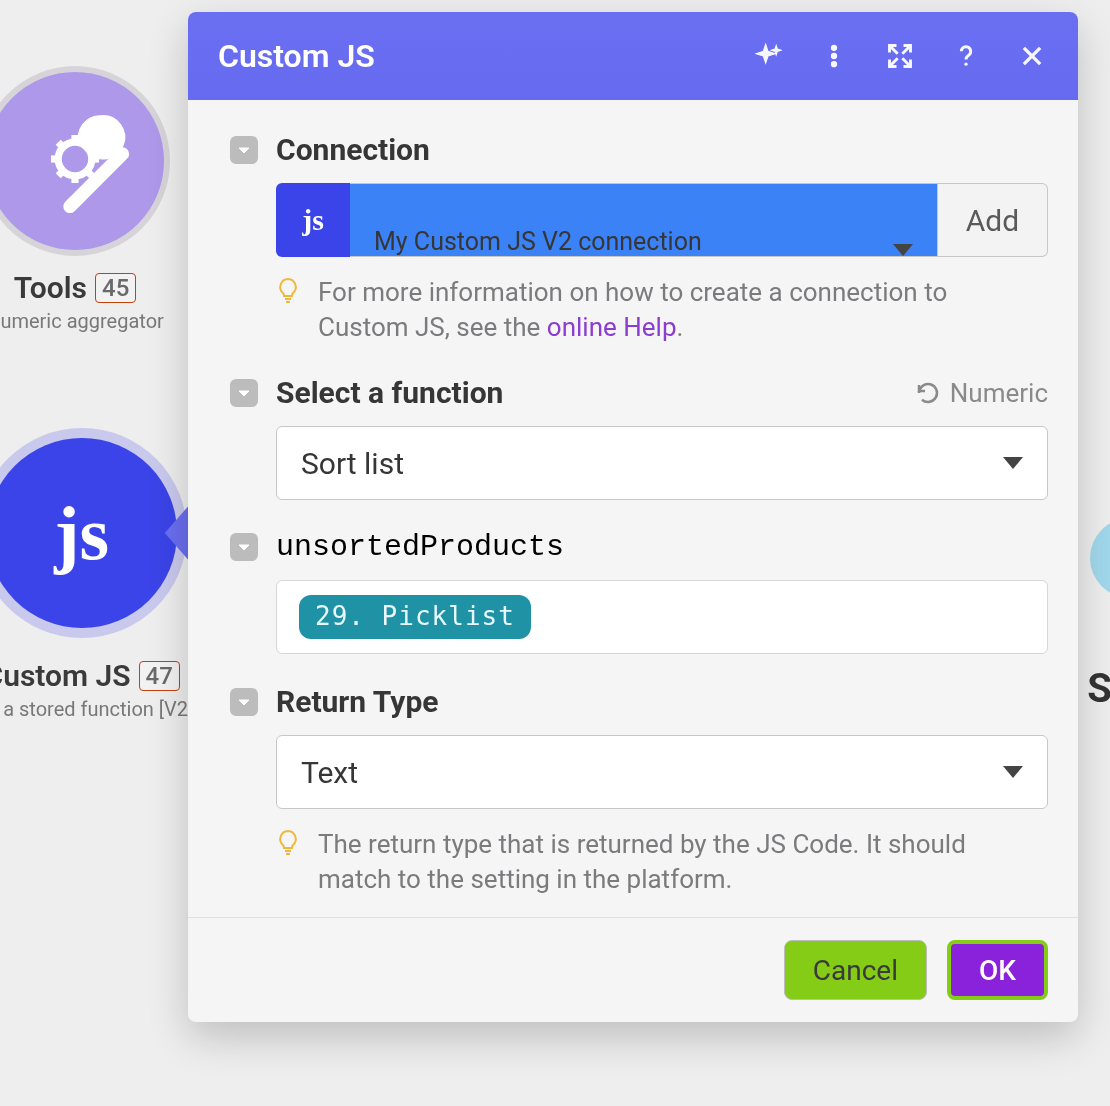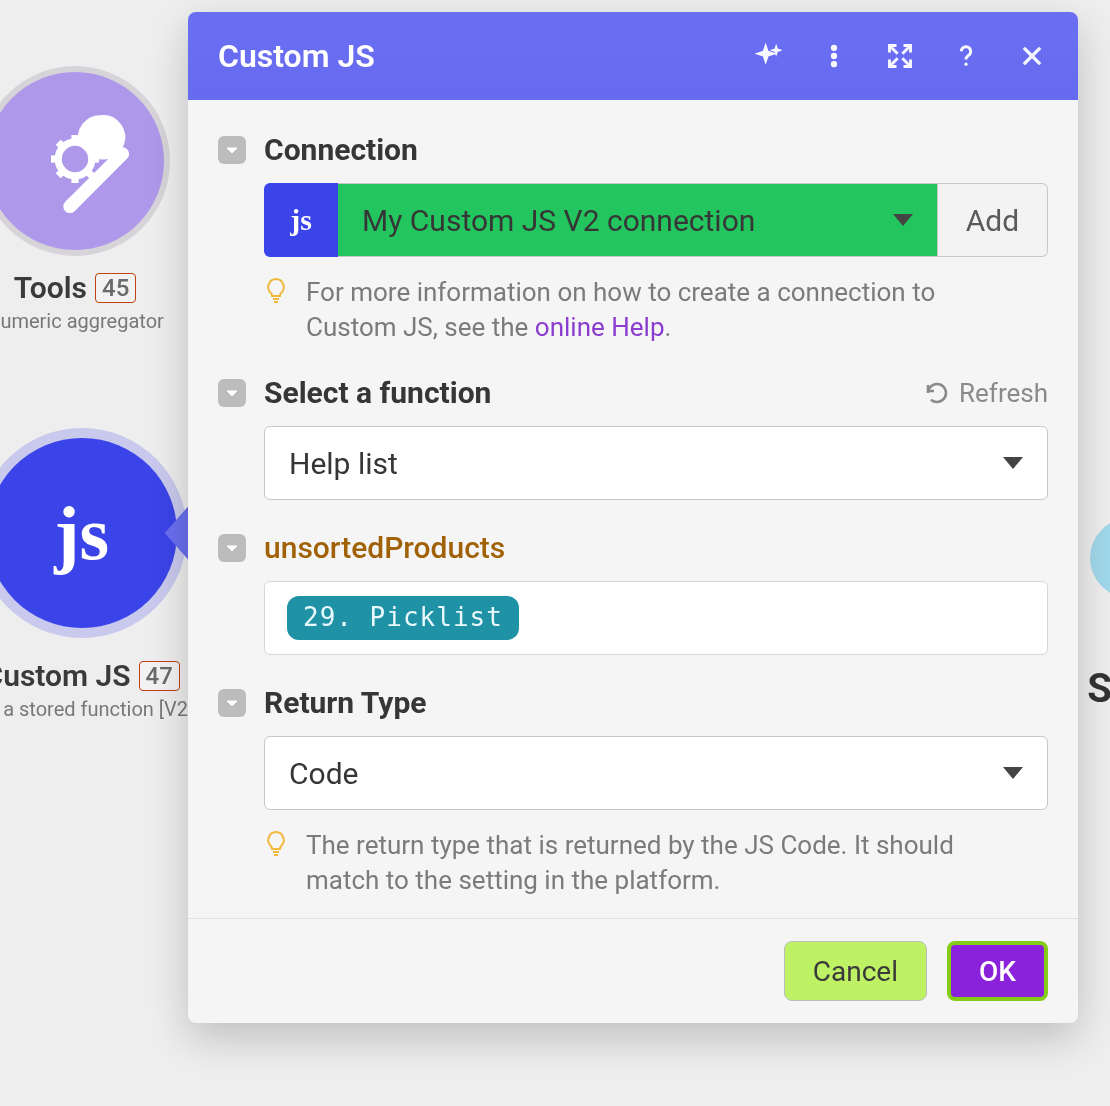--- a/index.html
+++ b/index.html
@@ -51,43 +51,43 @@
   }
   .dialog-header {
     height:88px; background:linear-gradient(#6a6ff2,#666af0);
     display:flex; align-items:center; padding:0 30px; color:#fff;
   }
   .dialog-title { font-size:32px; font-weight:600; flex:1; }
   .hdr-icons { display:flex; gap:34px; align-items:center; }
   .hdr-icon { width:32px; height:32px; display:flex; align-items:center; justify-content:center; cursor:pointer; opacity:.95; }
   .hdr-icon svg { width:28px; height:28px; stroke:#fff; fill:none; }
 
-  .dialog-body { padding:32px 30px 20px 30px; display:flex; flex-direction:column; gap:30px; }
+  .dialog-body { padding:32px 30px 20px 42px; display:flex; flex-direction:column; gap:30px; }
 
   .field { display:flex; flex-direction:column; }
   .field-label-row { display:flex; align-items:center; gap:18px; }
   .collapse-toggle {
     width:28px; height:28px; background:#bcbcbc; border-radius:6px;
     display:flex; align-items:center; justify-content:center; color:#fff;
   }
   .collapse-toggle svg{width:16px;height:16px;stroke:#fff;fill:#fff;}
   .field-label { font-size:30px; font-weight:700; color:#363636; flex:1;}
-  .field-label.light { font-weight:500; color:#a16207; }
+  .field-label.light { font-weight:500; color:#000000;font-family:Liberation Mono, monospace; }
   .refresh { display:flex; align-items:center; gap:10px; color:#8a8a8a; font-size:26px; cursor:pointer; }
 
   .field-content { margin-left:46px; margin-top:16px; }
 
   .conn-row { display:flex; height:74px; }
   .conn-js-box {
     width:74px; background:#3b44e8; color:#fff; display:flex; align-items:center; justify-content:center;
     font-size:30px; font-weight:700; border-radius:6px 0 0 6px; font-family:Georgia, serif;
   }
   .conn-select {
-    flex:1; border:1px solid #c7c7c9; border-left:none; background:#22c55e;
-    display:flex; align-items:center; padding:0 24px; font-size:30px; color:#363636;
+    flex:1; border:1px solid #c7c7c9; border-left:none; background:#3b82f6;
+    display:flex; align-items:flex-end; padding:0 24px; font-size:25px; color:#363636;
     justify-content:space-between;
   }
   .conn-add {
     width:110px; border:1px solid #c7c7c9; border-left:none; background:#f3f3f4;
     display:flex; align-items:center; justify-content:center; font-size:30px; color:#5a5a5a;
     border-radius:0 6px 6px 0; cursor:pointer;
   }
 
   .hint { display:flex; gap:18px; margin-left:46px; margin-top:18px; align-items:flex-start;}
   .bulb { width:24px; height:28px; flex-shrink:0; margin-top:2px;}
@@ -109,21 +109,21 @@
     background:#1f92a6; color:#e8f8fb; font-family:Menlo,Consolas,monospace;
     font-size:26px; padding:6px 16px 8px 16px; border-radius:12px; letter-spacing:1px;
   }
 
   .dialog-footer {
     border-top:1px solid #e0e0e2; padding:22px 30px; display:flex; justify-content:flex-end; gap:20px;
   }
   .btn {
     height:60px; padding:0 28px; font-size:28px; border-radius:8px; display:flex; align-items:center; cursor:pointer;
   }
-  .btn-secondary { background:#bef264; border:1px solid #bcbcbe; color:#3a3a3a; }
+  .btn-secondary { background:#84cc16; border:1px solid #bcbcbe; color:#3a3a3a; }
   .btn-primary { background:#8b22db; color:#fff; border:4px solid #84cc16; font-weight:500;}
 
   
   .edge-circle { position:absolute; right:-20px; top:518px; width:40px; height:80px; background:#2db6e7; border-radius:40px 0 0 40px; opacity:.4;}
   .edge-letter { position:absolute; right:-2px; top:665px; font-size:40px; font-weight:700; color:#333; }
 </style>
 </head>
 <body>
 
 <div class="canvas">
@@ -254,26 +254,26 @@
           <svg viewBox="0 0 16 16">
               <path d="M3 6 L8 11 L13 6 Z"></path>
             </svg>
         </span>
         <span class="field-label">Select a function</span>
         <span class="refresh">
           <svg width="24" height="24" viewBox="0 0 24 24" fill="none" stroke="#8a8a8a" stroke-width="2.5">
               <path d="M3 12 a9 9 0 1 1 3 6.7"></path>
               <path d="M3 4 v6 h6"></path>
             </svg>
-          <span>Refresh</span>
+          <span>Numeric</span>
         </span>
       </div>
       <div class="field-content">
         <div class="select-box">
-          <span>Help list</span>
+          <span>Sort list</span>
           <span class="caret"></span>
         </div>
       </div>
     </div>
 
     <div class="field">
       <div class="field-label-row">
         <span class="collapse-toggle">
           <svg viewBox="0 0 16 16">
               <path d="M3 6 L8 11 L13 6 Z"></path>
@@ -292,21 +292,21 @@
       <div class="field-label-row">
         <span class="collapse-toggle">
           <svg viewBox="0 0 16 16">
               <path d="M3 6 L8 11 L13 6 Z"></path>
             </svg>
         </span>
         <span class="field-label">Return Type</span>
       </div>
       <div class="field-content">
         <div class="select-box">
-          <span>Code</span>
+          <span>Text</span>
           <span class="caret"></span>
         </div>
       </div>
       <div class="hint">
         <span class="bulb">
           <svg viewBox="0 0 24 28">
               <path d="M12 2 a8 8 0 0 1 5 14 c-1 1 -1 2 -1 3 h-8 c0 -1 0 -2 -1 -3 a8 8 0 0 1 5 -14 z" fill="none" stroke="#f0b83d" stroke-width="2"></path>
               <line x1="9" y1="22" x2="15" y2="22" stroke="#f0b83d" stroke-width="2"></line>
               <line x1="10" y1="25" x2="14" y2="25" stroke="#f0b83d" stroke-width="2"></line>
             </svg>

